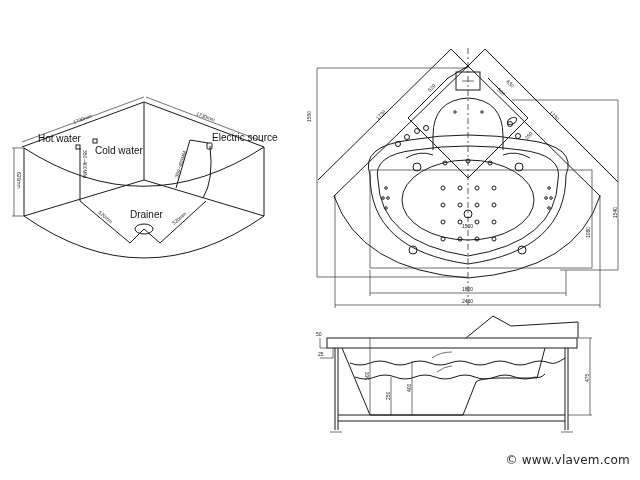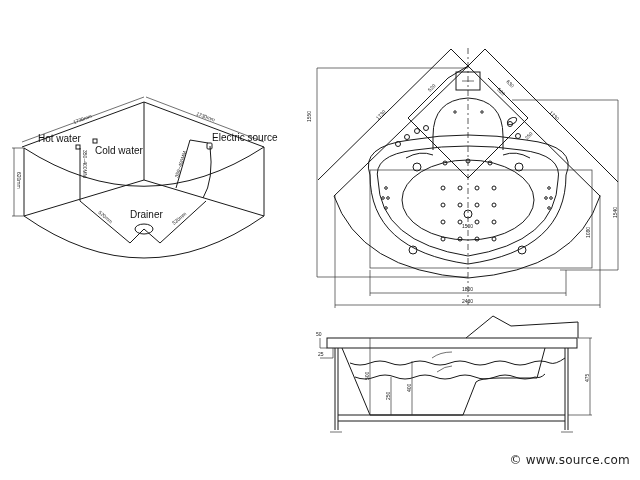--- a/index.html
+++ b/index.html
@@ -213,13 +213,13 @@
 
     <text class="dim" x="316" y="336">50</text>
     <text class="dim" x="318" y="356">25</text>
     <text class="dim" x="369" y="380" transform="rotate(-90 369 380)">500</text>
     <text class="dim" x="390" y="400" transform="rotate(-90 390 400)">250</text>
     <text class="dim" x="411" y="392" transform="rotate(-90 411 392)">400</text>
     <text class="dim" x="589" y="382" transform="rotate(-90 589 382)">475</text>
   </g>
 </svg>
 
-<div class="wm">© www.source.com</div>
+<div class="wm">© www.vlavem.com</div>
 
 </body></html>

